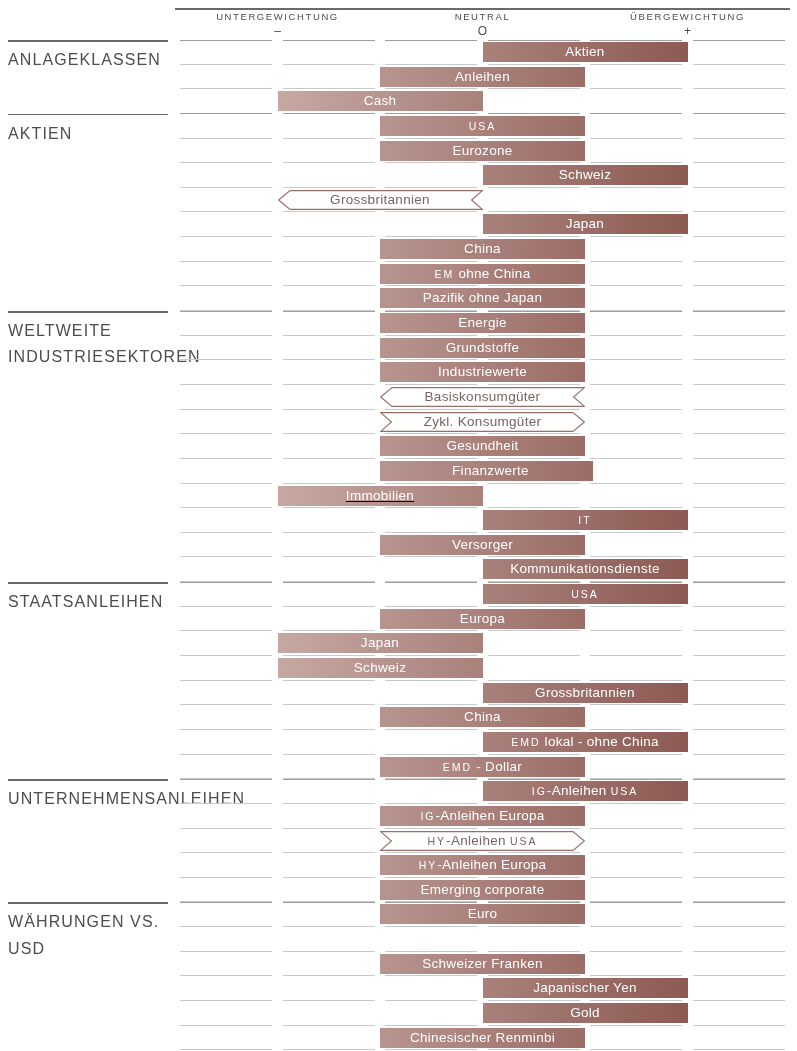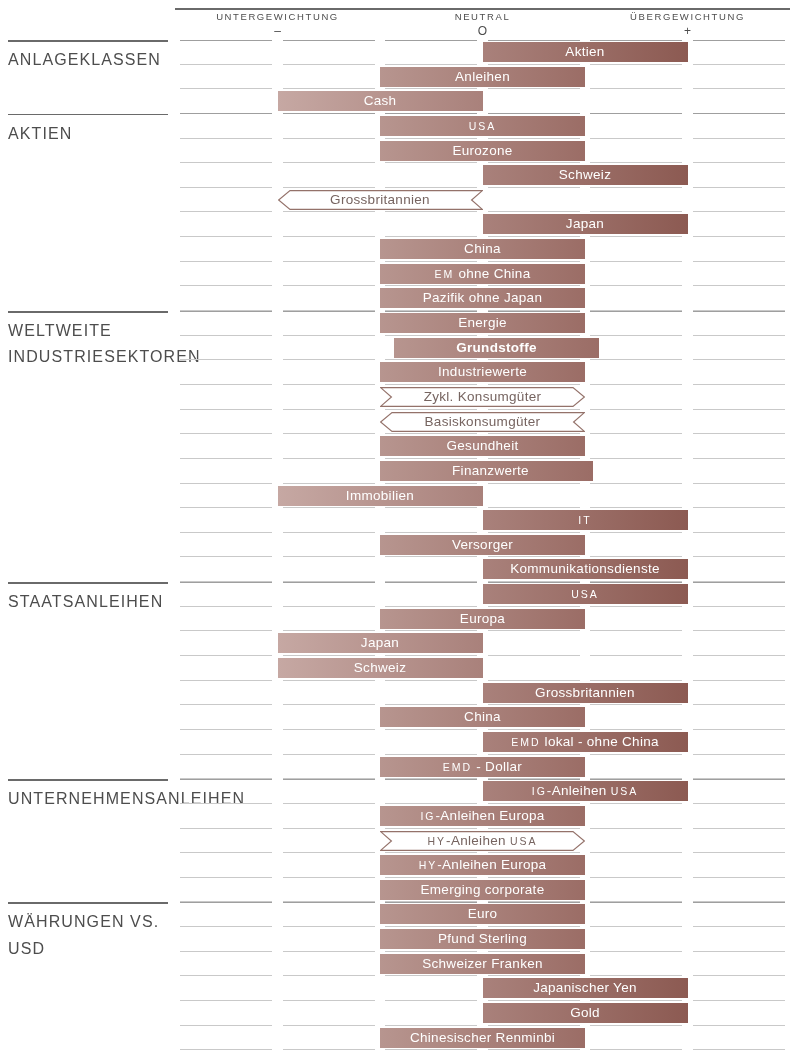--- a/index.html
+++ b/index.html
@@ -149,63 +149,63 @@
       <div class="section">
         <div class="section-label">WELTWEITE INDUSTRIESEKTOREN</div>
         <div class="section-rows">
           <div class="row">
             <div class="bar" style="left: 205px; background: linear-gradient(90deg, rgb(183, 149, 143), rgb(155, 109, 102));">
               <span class="blbl">Energie</span>
             </div>
             <div class="gridline"></div>
           </div>
           <div class="row">
-            <div class="bar" style="left: 219px; background: linear-gradient(90deg, rgb(183, 149, 143), rgb(155, 109, 102)); font-weight: bold;">
+            <div class="bar" style="left: 205px; background: linear-gradient(90deg, rgb(183, 149, 143), rgb(155, 109, 102));">
               <span class="blbl">Grundstoffe</span>
             </div>
             <div class="gridline"></div>
           </div>
           <div class="row">
             <div class="bar" style="left: 205px; background: linear-gradient(90deg, rgb(183, 149, 143), rgb(155, 109, 102));">
               <span class="blbl">Industriewerte</span>
+            </div>
+            <div class="gridline"></div>
+          </div>
+          <div class="row">
+            <div class="arrowbar" style="left: 205px;">
+              <svg width="205" height="20" viewBox="0 0 205 20">
+                <path d="M204.4 0.6 L12 0.6 L0.6 10 L12 19.4 L204.4 19.4 L193.6 10 Z" fill="#ffffff" stroke="#94726a" stroke-width="1.2"></path>
+              </svg>
+              <span class="albl">Basiskonsumgüter</span>
             </div>
             <div class="gridline"></div>
           </div>
           <div class="row">
             <div class="arrowbar" style="left: 205px;">
               <svg width="205" height="20" viewBox="0 0 205 20">
                 <path d="M0.6 0.6 L193 0.6 L204.4 10 L193 19.4 L0.6 19.4 L11.4 10 Z" fill="#ffffff" stroke="#94726a" stroke-width="1.2"></path>
               </svg>
               <span class="albl">Zykl. Konsumgüter</span>
             </div>
             <div class="gridline"></div>
           </div>
           <div class="row">
-            <div class="arrowbar" style="left: 205px;">
-              <svg width="205" height="20" viewBox="0 0 205 20">
-                <path d="M204.4 0.6 L12 0.6 L0.6 10 L12 19.4 L204.4 19.4 L193.6 10 Z" fill="#ffffff" stroke="#94726a" stroke-width="1.2"></path>
-              </svg>
-              <span class="albl">Basiskonsumgüter</span>
-            </div>
-            <div class="gridline"></div>
-          </div>
-          <div class="row">
             <div class="bar" style="left: 205px; background: linear-gradient(90deg, rgb(183, 149, 143), rgb(155, 109, 102));">
               <span class="blbl">Gesundheit</span>
             </div>
             <div class="gridline"></div>
           </div>
           <div class="row">
             <div class="bar" style="left: 205px; background: linear-gradient(90deg, rgb(183, 149, 143), rgb(155, 109, 102)); padding-left: 8px;">
               <span class="blbl">Finanzwerte</span>
             </div>
             <div class="gridline"></div>
           </div>
           <div class="row">
-            <div class="bar" style="left: 102.5px; background: linear-gradient(90deg, rgb(198, 168, 163), rgb(169, 129, 123));">
+            <div class="bar" style="left: 102.5px; background: linear-gradient(90deg, rgb(198, 168, 163), rgb(169, 129, 123)); text-decoration: underline;">
               <span class="blbl">Immobilien</span>
             </div>
             <div class="gridline"></div>
           </div>
           <div class="row">
             <div class="bar" style="left: 307.5px; background: linear-gradient(90deg, rgb(169, 129, 123), rgb(140, 90, 82));">
               <span class="blbl"><span class="sc">IT</span></span>
             </div>
             <div class="gridline"></div>
           </div>
@@ -317,23 +317,20 @@
       <div class="section">
         <div class="section-label">WÄHRUNGEN VS. USD</div>
         <div class="section-rows">
           <div class="row">
             <div class="bar" style="left: 205px; background: linear-gradient(90deg, rgb(183, 149, 143), rgb(155, 109, 102));">
               <span class="blbl">Euro</span>
             </div>
             <div class="gridline"></div>
           </div>
           <div class="row">
-            <div class="bar" style="left: 205px; background: linear-gradient(90deg, rgb(183, 149, 143), rgb(155, 109, 102));">
-              <span class="blbl">Pfund Sterling</span>
-            </div>
             <div class="gridline"></div>
           </div>
           <div class="row">
             <div class="bar" style="left: 205px; background: linear-gradient(90deg, rgb(183, 149, 143), rgb(155, 109, 102));">
               <span class="blbl">Schweizer Franken</span>
             </div>
             <div class="gridline"></div>
           </div>
           <div class="row">
             <div class="bar" style="left: 307.5px; background: linear-gradient(90deg, rgb(169, 129, 123), rgb(140, 90, 82));">

